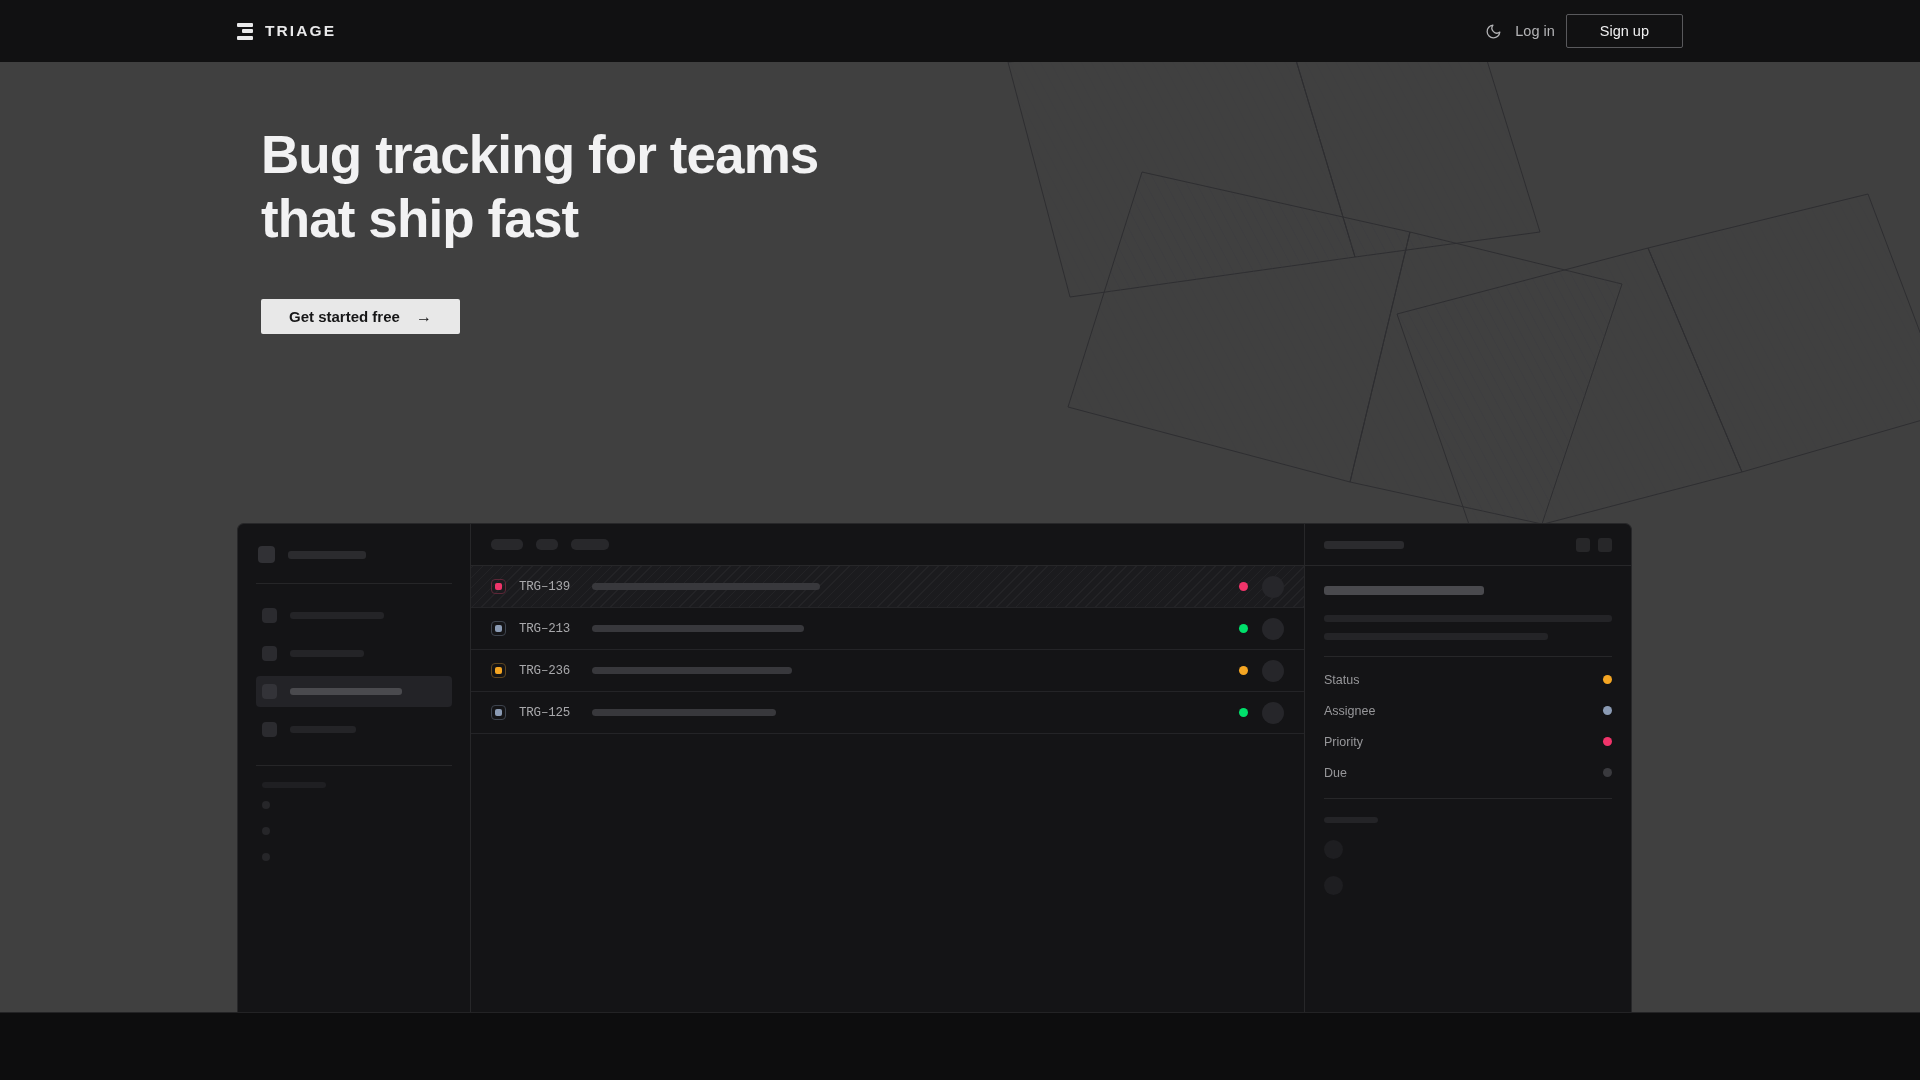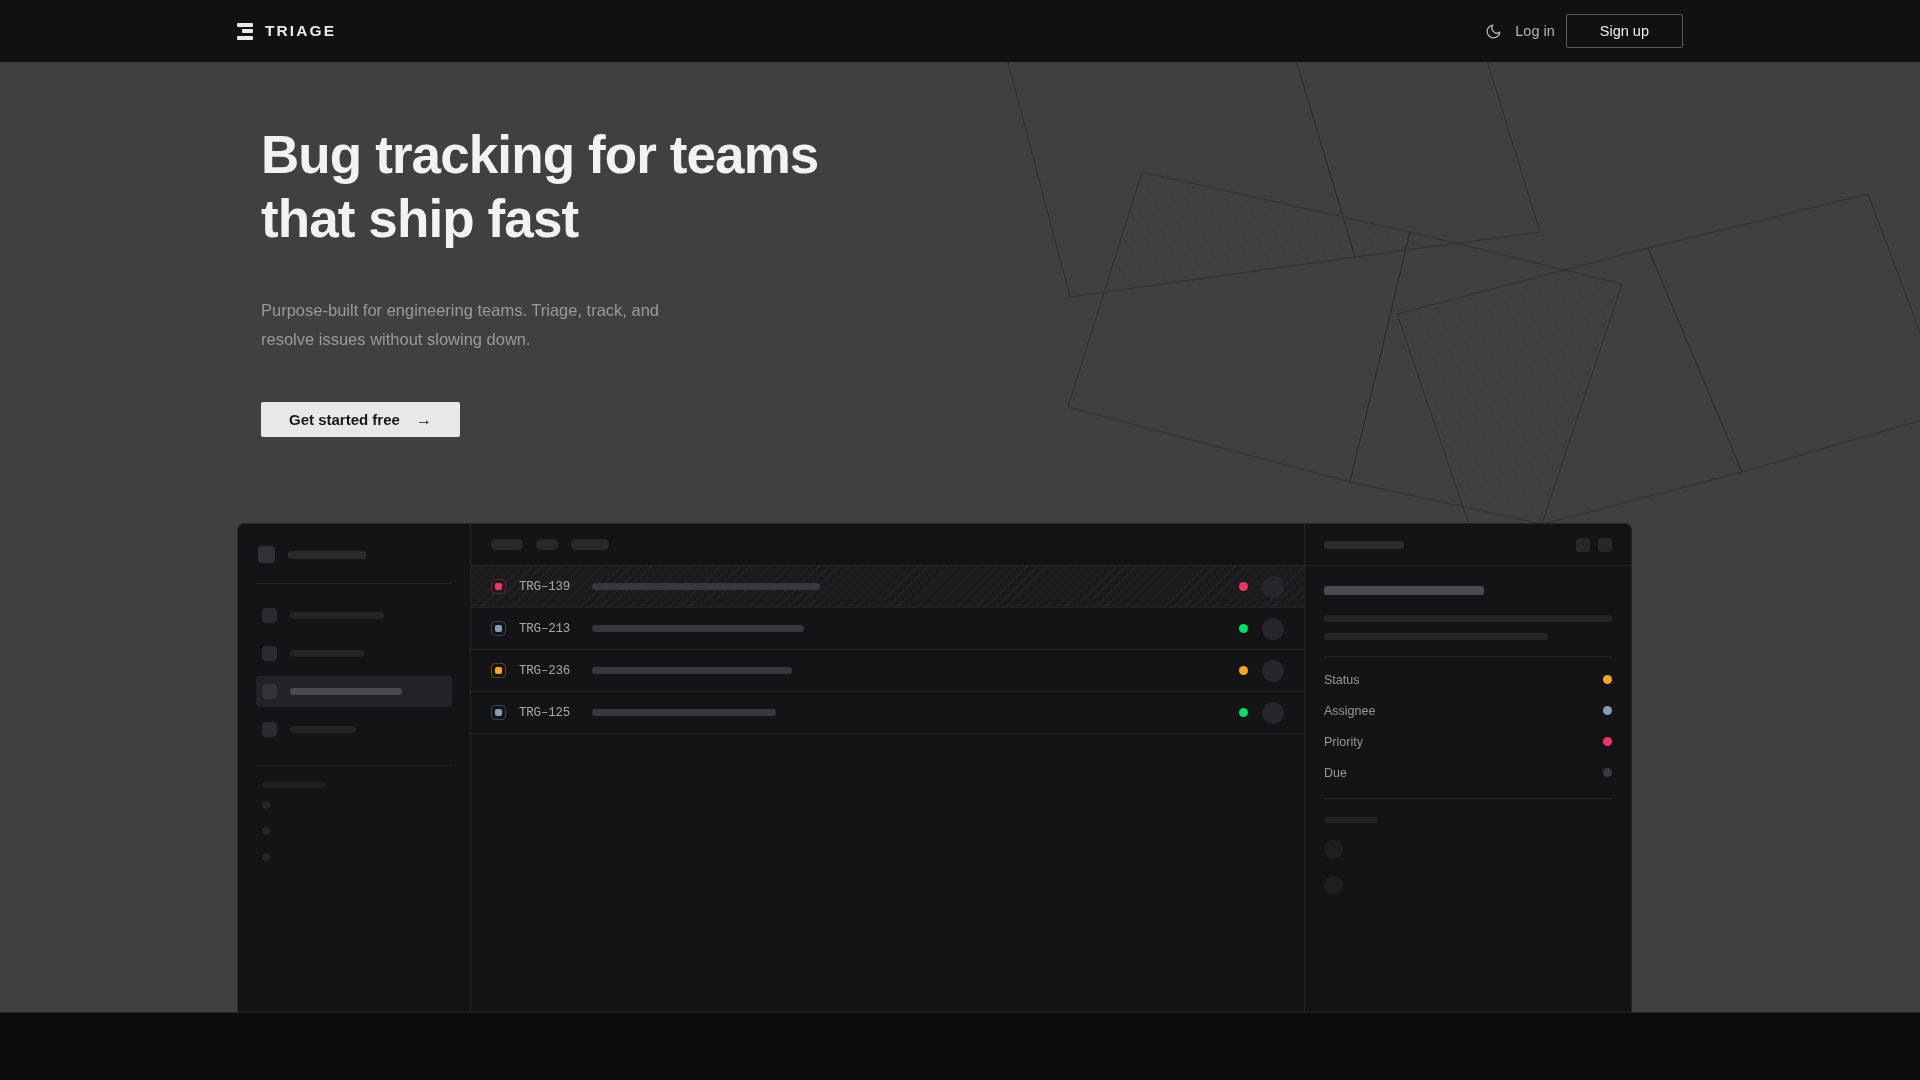--- a/index.html
+++ b/index.html
@@ -354,22 +354,20 @@
         </span>
         <span class="login-link">Log in</span>
         <button class="signup-btn">Sign up</button>
       </div>
     </div>
   </div>
 
   <div class="hero">
     <h1>Bug tracking for teams
 that ship fast</h1>
-    <p>Purpose-built for engineering teams. Triage, track, and
-resolve issues without slowing down.</p>
     <button class="cta">
       <span>Get started free</span>
       <span class="arrow">→</span>
     </button>
   </div>
 
   <div class="mock">
 
     <div class="mk-side">
       <div class="side-logo-row">

